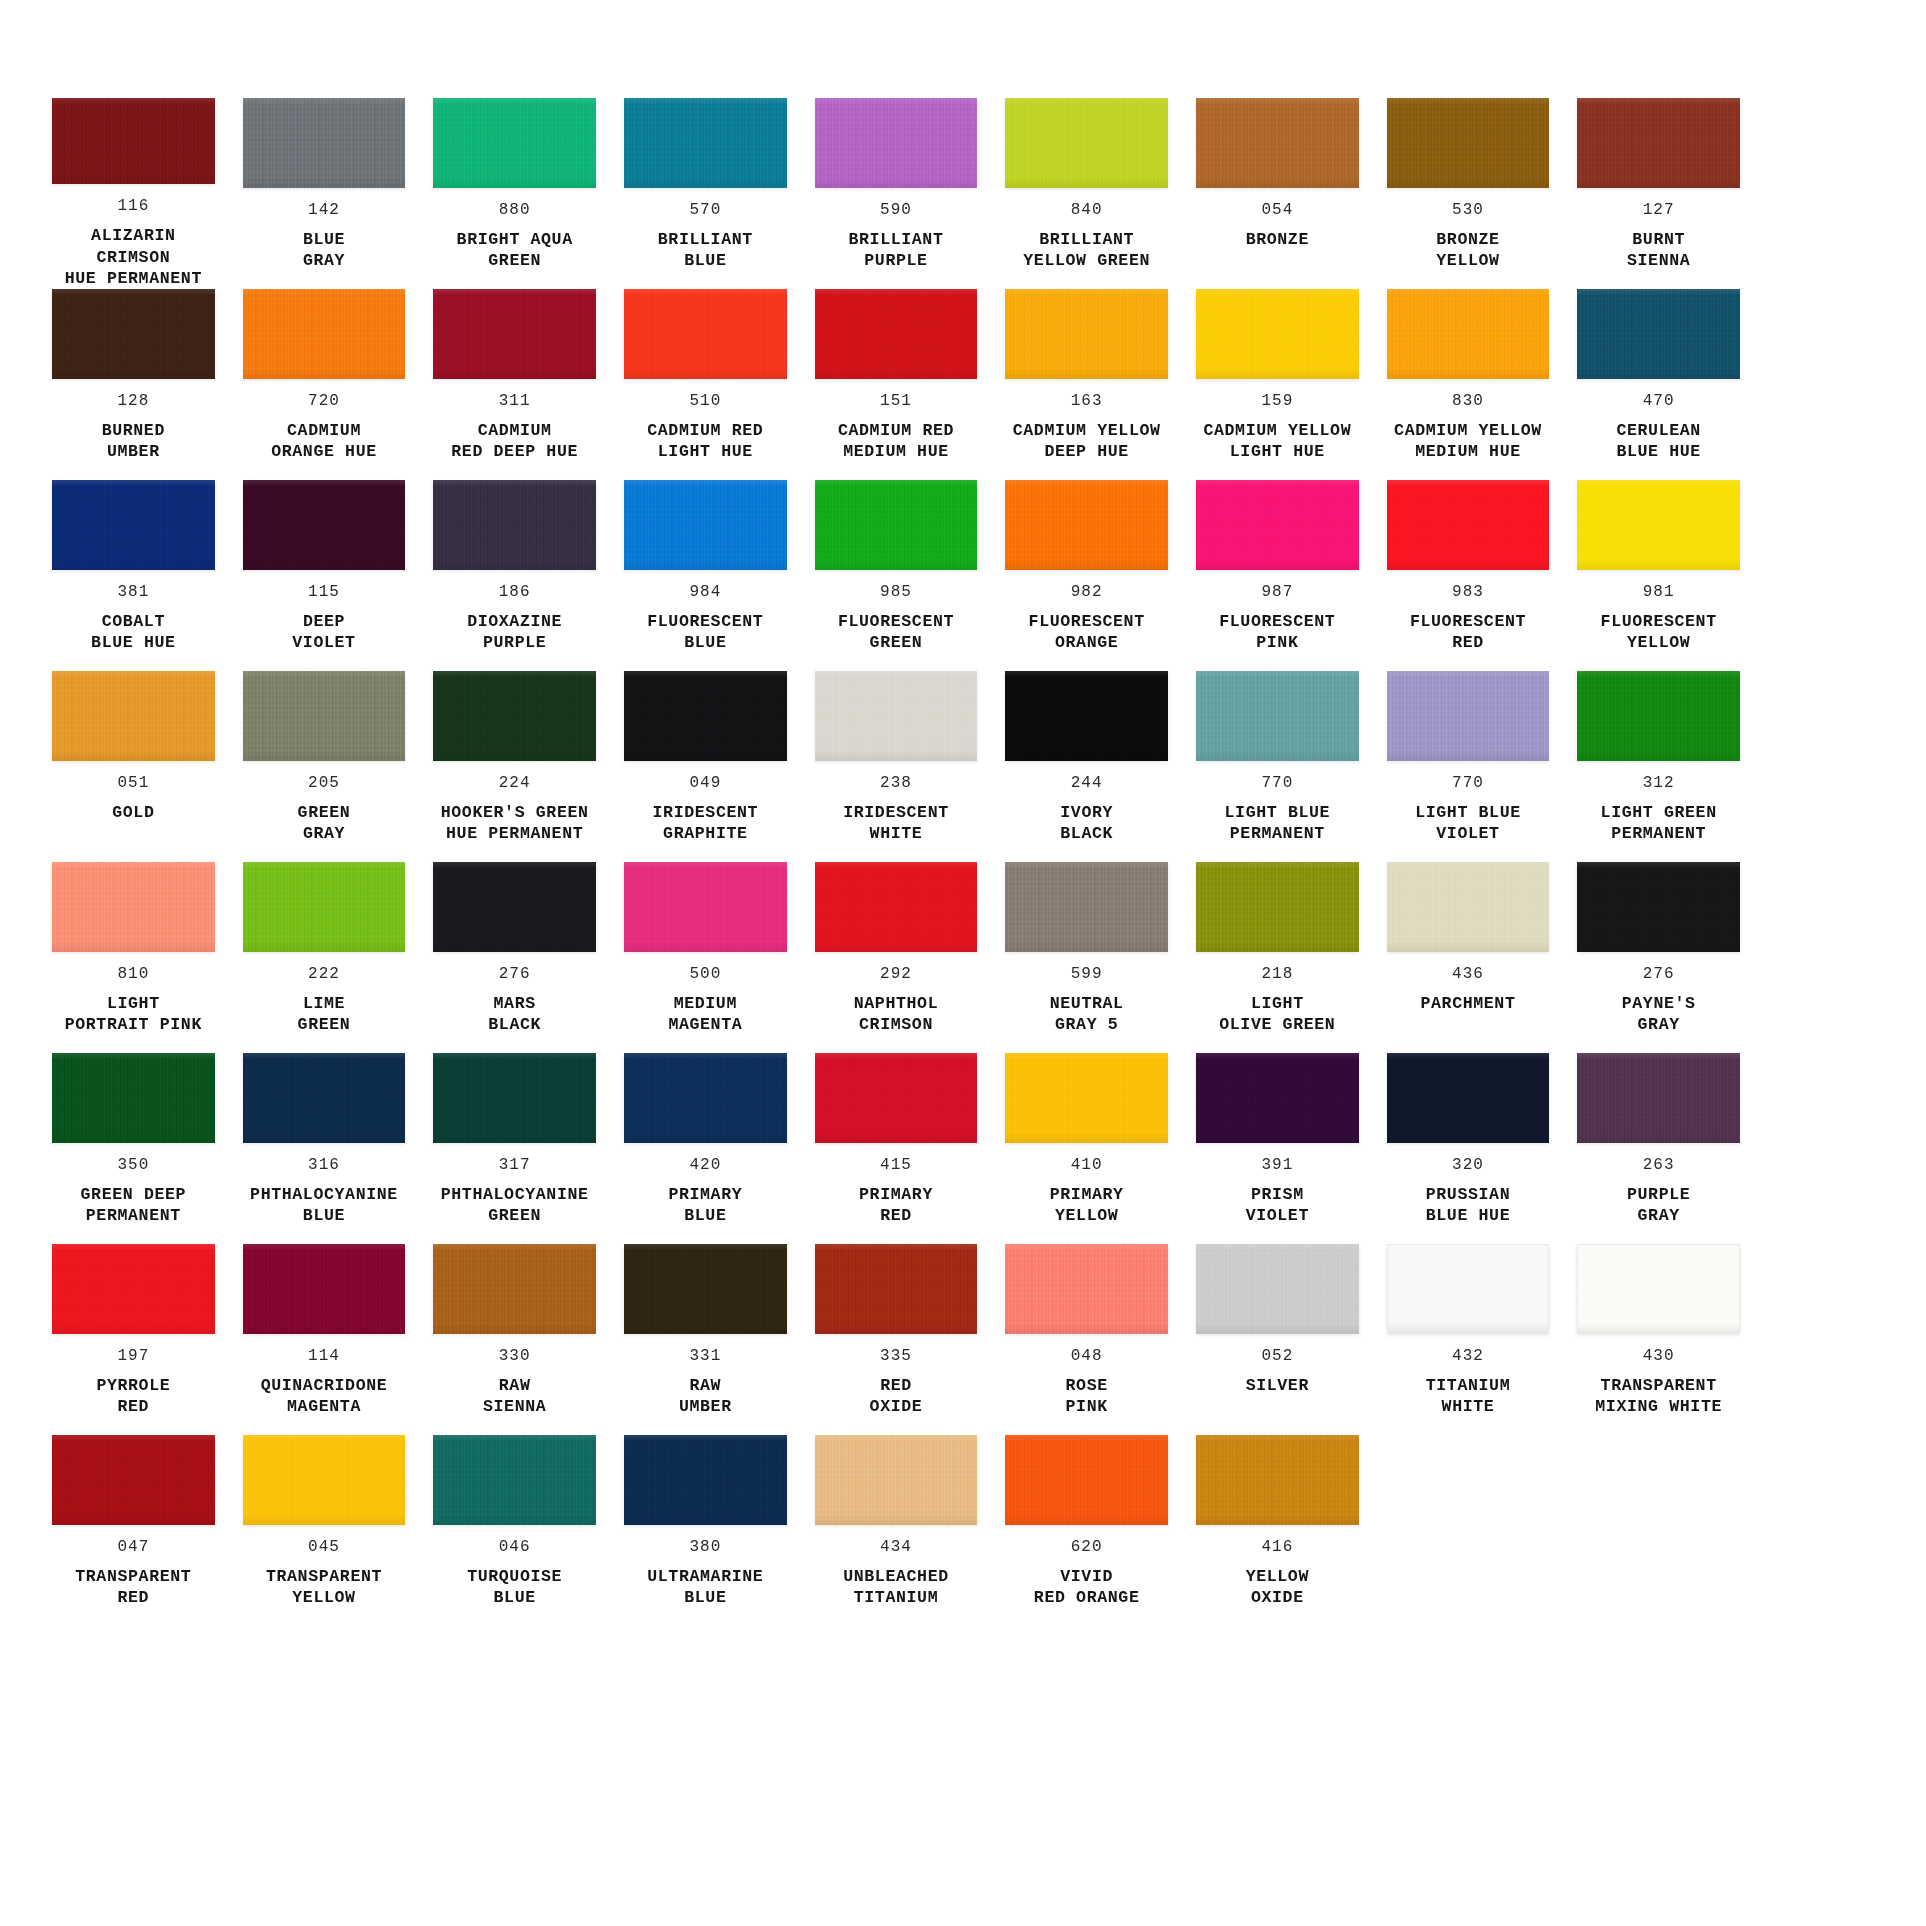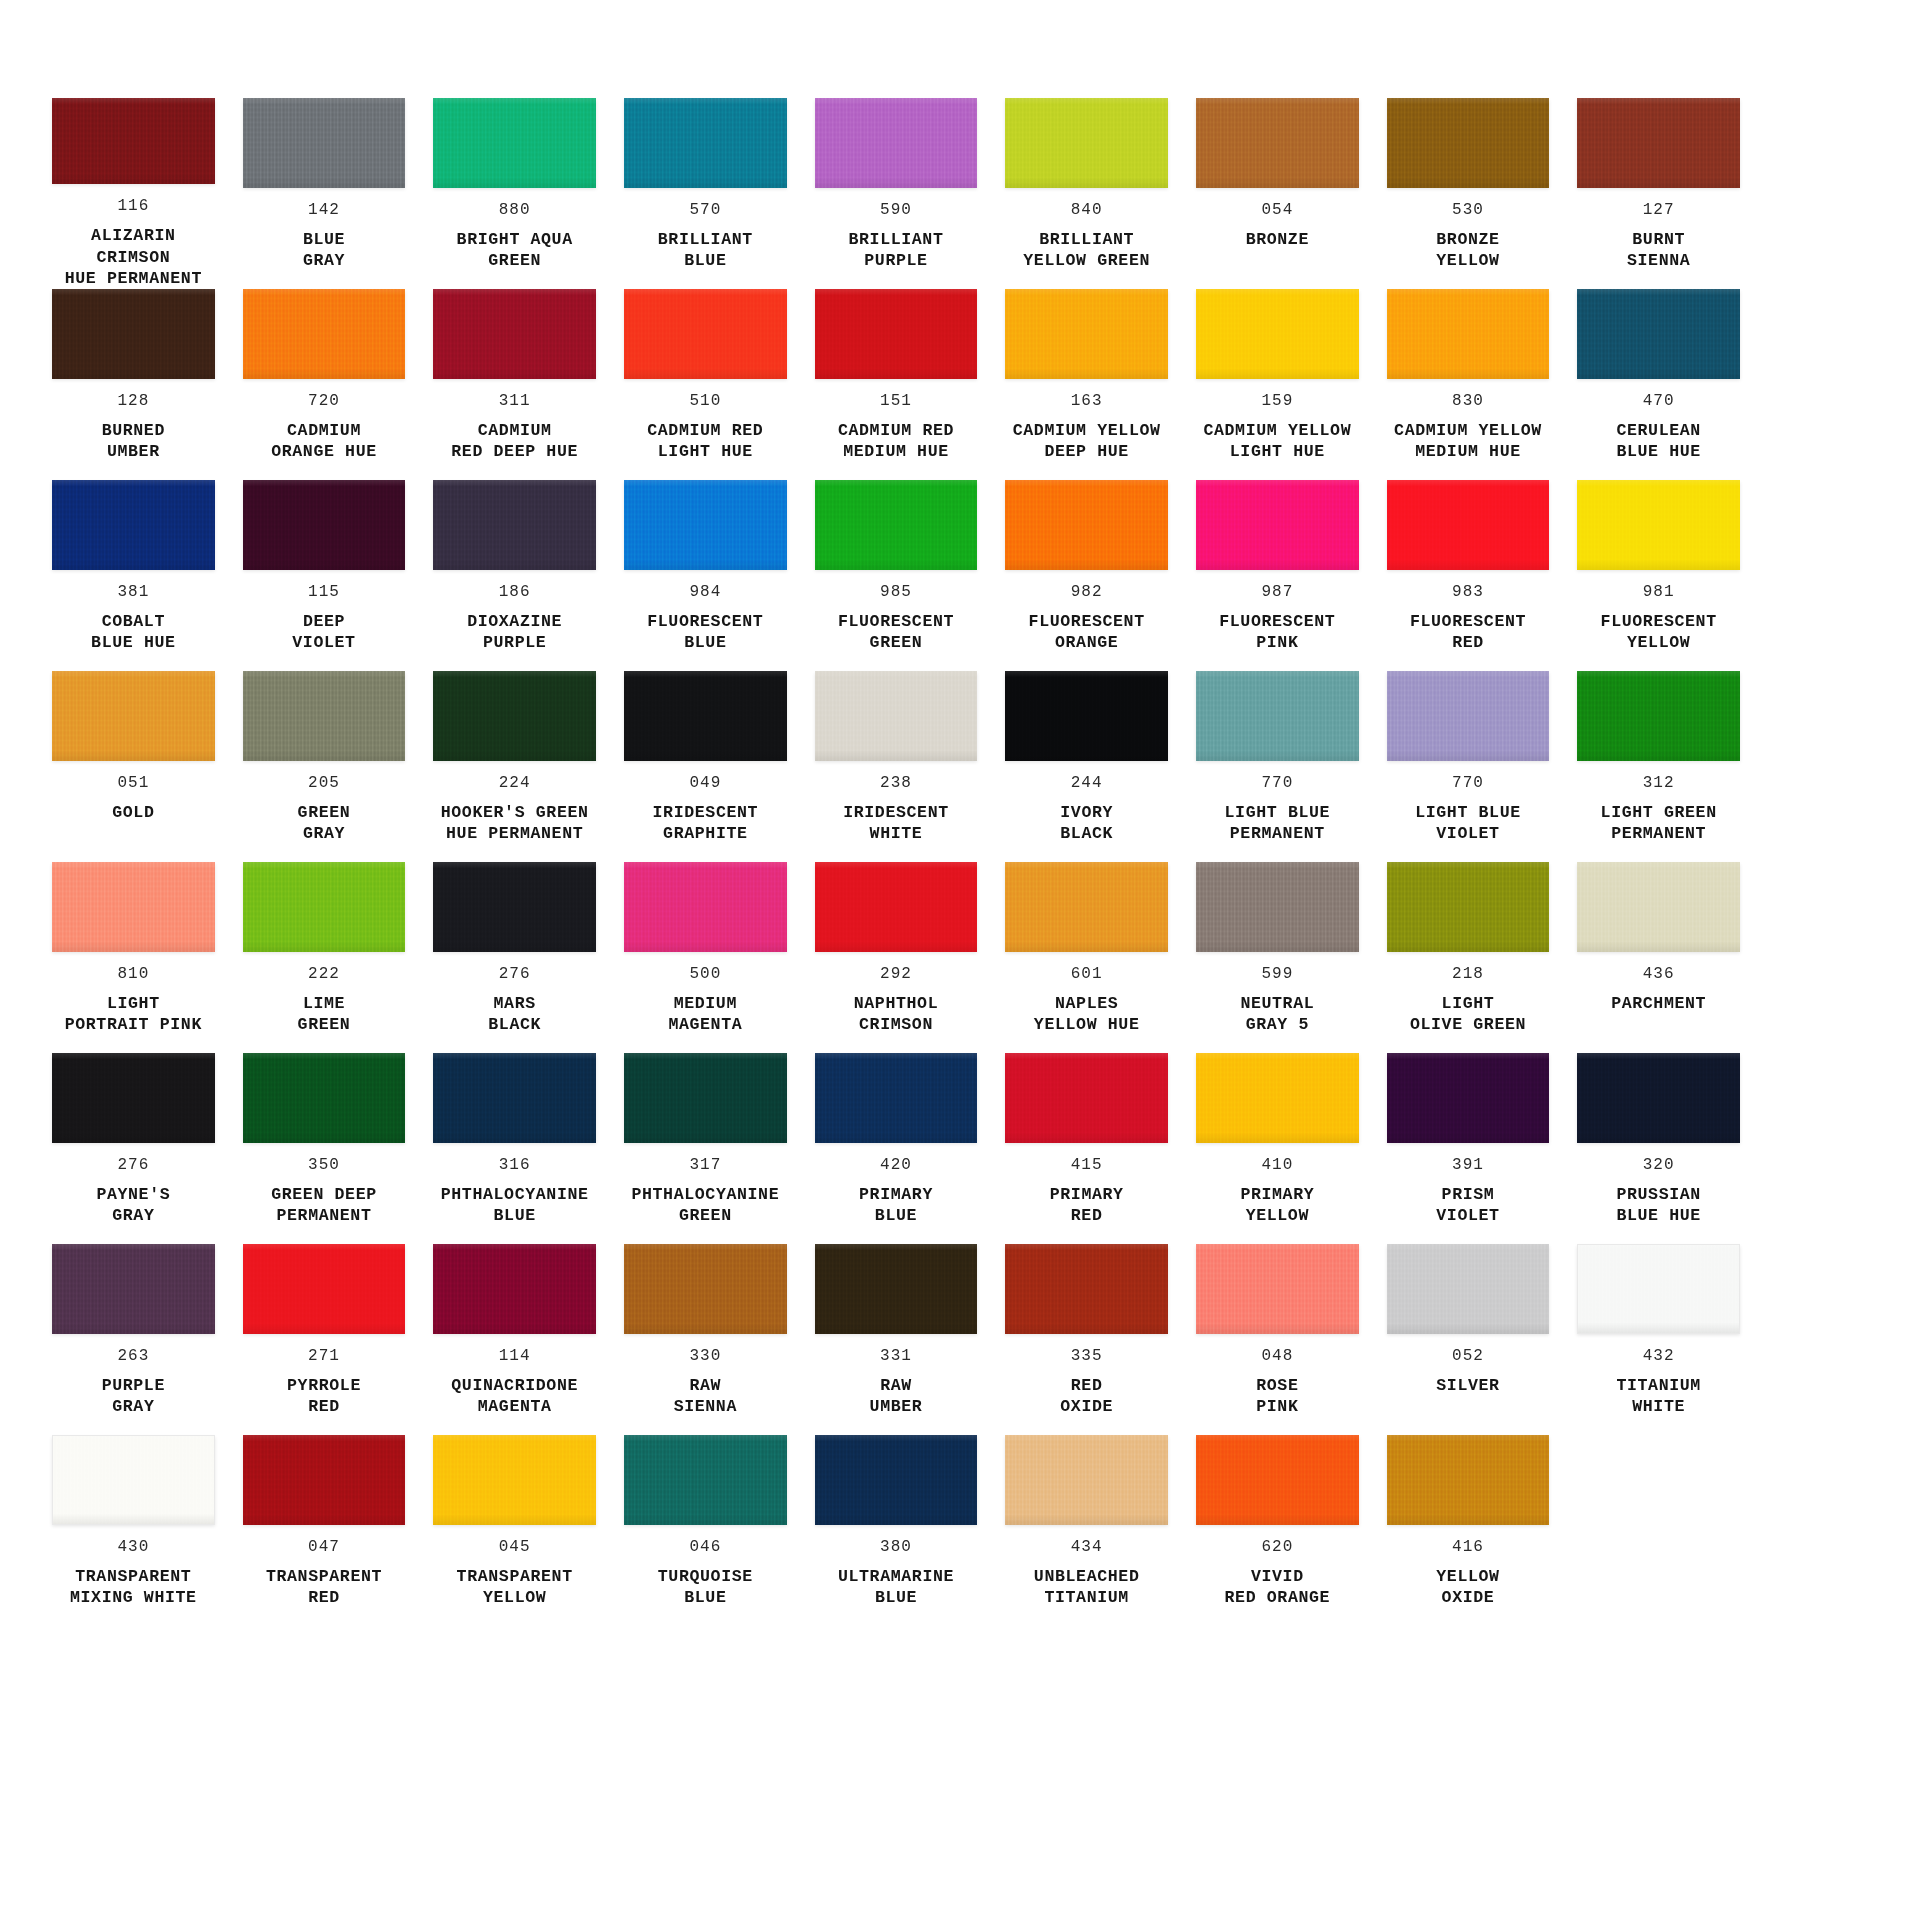--- a/index.html
+++ b/index.html
@@ -343,26 +343,20 @@
         <div class="swatch-name">MEDIUM
 MAGENTA</div>
       </div>
       <div class="swatch-cell">
         <div class="swatch-chip" style="background: rgb(227, 20, 31);"></div>
         <div class="swatch-code">292</div>
         <div class="swatch-name">NAPHTHOL
 CRIMSON</div>
       </div>
       <div class="swatch-cell">
-        <div class="swatch-chip" style="background: rgb(232, 154, 38);"></div>
-        <div class="swatch-code">601</div>
-        <div class="swatch-name">NAPLES
-YELLOW HUE</div>
-      </div>
-      <div class="swatch-cell">
         <div class="swatch-chip" style="background: rgb(139, 126, 119);"></div>
         <div class="swatch-code">599</div>
         <div class="swatch-name">NEUTRAL
 GRAY 5</div>
       </div>
       <div class="swatch-cell">
         <div class="swatch-chip" style="background: rgb(139, 147, 14);"></div>
         <div class="swatch-code">218</div>
         <div class="swatch-name">LIGHT
 OLIVE GREEN</div>
@@ -427,21 +421,21 @@
 BLUE HUE</div>
       </div>
       <div class="swatch-cell">
         <div class="swatch-chip" style="background: rgb(83, 52, 80);"></div>
         <div class="swatch-code">263</div>
         <div class="swatch-name">PURPLE
 GRAY</div>
       </div>
       <div class="swatch-cell">
         <div class="swatch-chip" style="background: rgb(237, 22, 31);"></div>
-        <div class="swatch-code">271</div>
+        <div class="swatch-code">197</div>
         <div class="swatch-name">PYRROLE
 RED</div>
       </div>
       <div class="swatch-cell">
         <div class="swatch-chip" style="background: rgb(133, 6, 47);"></div>
         <div class="swatch-code">114</div>
         <div class="swatch-name">QUINACRIDONE
 MAGENTA</div>
       </div>
       <div class="swatch-cell">

